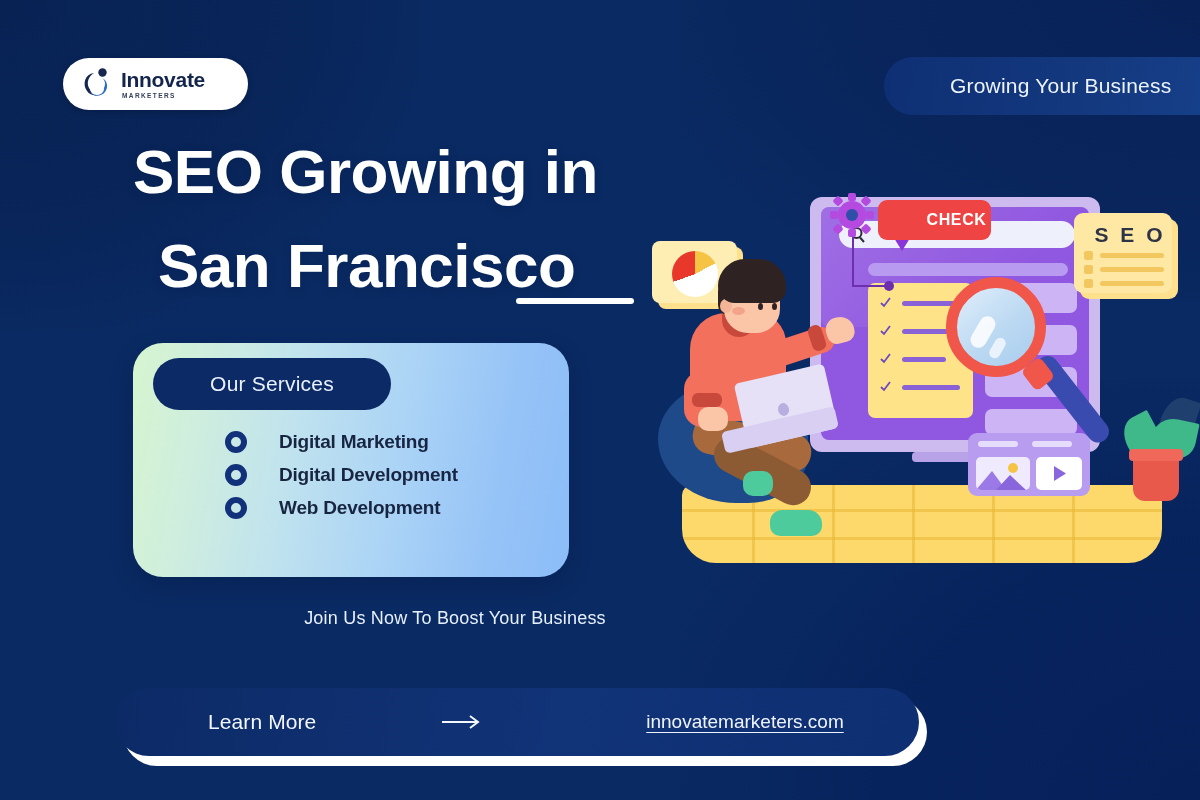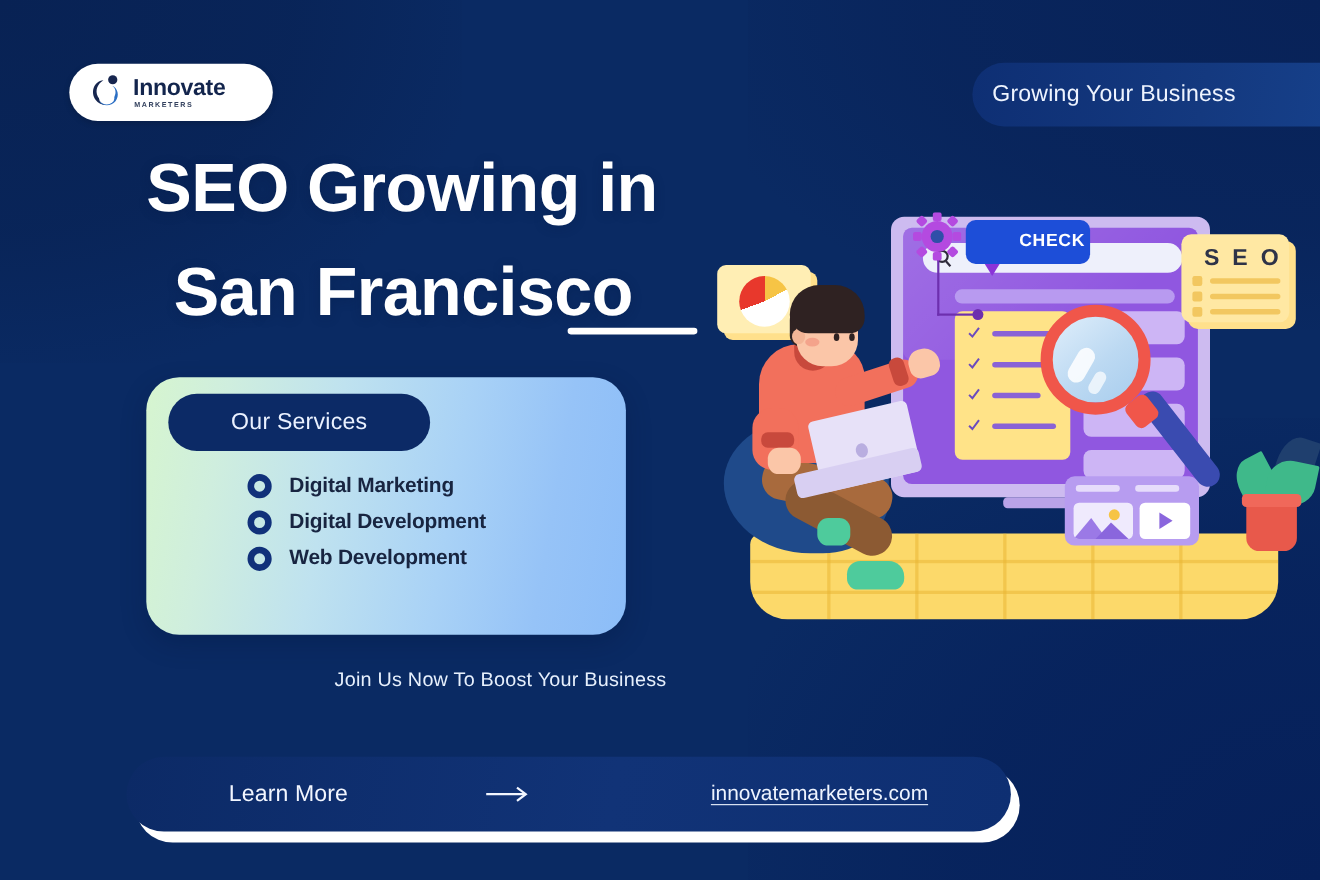--- a/index.html
+++ b/index.html
@@ -37,21 +37,21 @@
   .logo-text { display:flex; flex-direction:column; line-height:1; }
   .logo-name { font-size:21px; font-weight:700; color:#13254d; letter-spacing:-0.3px; }
   .logo-sub { font-size:6.5px; font-weight:700; color:#33415e; letter-spacing:1.4px; margin-top:3px; margin-left:1px; }
 
   
   .top-badge {
     position:absolute; left:884px; top:57px; width:350px; height:58px;
     background:linear-gradient(100deg,#0e2f74 0%, #14397f 60%, #16418c 100%);
     border-radius:29px; display:flex; align-items:center; padding-left:18px;
   }
-  .top-badge span { font-size:21px; color:#eef4ff; letter-spacing:0.2px; }
+  .top-badge span { font-size:21px; color:#eef4ff; letter-spacing:0.2px;margin-left:48px; }
 
   
   .headline { position:absolute; left:133px; top:125px; width:620px; }
   .headline .line {
     font-size:62px; font-weight:700; color:#ffffff; line-height:1.52;
     letter-spacing:-0.5px; text-shadow:0 2px 10px rgba(4,25,64,0.28);
   }
   .headline .line.l2 { margin-left:25px; }
   .underline-accent {
     position:absolute; left:383px; top:173px; width:118px; height:6px;
@@ -65,21 +65,21 @@
     background:linear-gradient(100deg,#d6f5cf 0%, #cfeede 16%, #bfe2ef 38%, #a9d2f6 62%, #96c3f7 82%, #8cbdf8 100%);
     box-shadow:0 8px 22px rgba(3,20,55,0.25);
   }
   .svc-pill {
     position:absolute; left:20px; top:15px; width:238px; height:52px;
     background:#0c2a66; border-radius:26px;
     display:flex; align-items:center; justify-content:center;
   }
   .svc-pill span { font-size:21px; color:#eaf1ff; letter-spacing:0.2px; }
   .svc-list { position:absolute; left:92px; top:88px; display:flex; flex-direction:column; gap:11px; }
-  .svc-item { display:flex; align-items:center; gap:16px; }
+  .svc-item { display:flex; align-items:center; gap:32px; }
   .svc-ring {
     width:22px; height:22px; border-radius:50%;
     border:6px solid #11317a; background:transparent; flex:none;
   }
   .svc-label { font-size:19px; font-weight:700; color:#182541; letter-spacing:-0.2px; }
 
   
   .join-text {
     position:absolute; left:0; top:608px; width:910px; text-align:center;
     font-size:18px; color:#e7f0fd; letter-spacing:0.2px;
@@ -141,21 +141,21 @@
   }
   .mag-shine1 { left:335px; top:130px; width:16px; height:34px; background:rgba(255,255,255,0.85); border-radius:9px; transform:rotate(30deg); }
   .mag-shine2 { left:352px; top:152px; width:11px; height:22px; background:rgba(255,255,255,0.7); border-radius:7px; transform:rotate(30deg); }
   .mag-handle {
     left:392px; top:180px; width:22px; height:104px; background:#3a4bb0;
     border-radius:11px; transform:rotate(-38deg); transform-origin:top left;
   }
   .mag-neck { left:386px; top:176px; width:24px; height:26px; background:#f0564a; border-radius:6px; transform:rotate(-38deg); }
 
   .check-badge {
-    left:238px; top:15px; width:113px; height:40px; background:#1d4ed8; border-radius:9px;
+    left:238px; top:15px; width:113px; height:40px; background:#ef4444; border-radius:9px;
     display:flex; align-items:center; justify-content:center;padding-left:44px;
   }
   .check-badge span { font-size:16px; font-weight:700; color:#ffffff; letter-spacing:0.6px; }
   .check-tail { left:254px; top:53px; width:0; height:0;
     border-left:8px solid transparent; border-right:8px solid transparent; border-top:13px solid #8b34d8; }
 
   .seo-card { left:434px; top:28px; width:98px; height:80px; background:#ffe8a3; border-radius:9px; }
   .seo-card-b { left:440px; top:34px; width:98px; height:80px; background:#ffe08c; border-radius:9px; }
   .seo-title { left:448px; top:38px; width:84px; text-align:center; font-size:21px; font-weight:700; color:#2e3348; letter-spacing:3px; }
   .seo-sq { position:absolute; width:9px; height:9px; background:#f2c760; border-radius:2px; }

